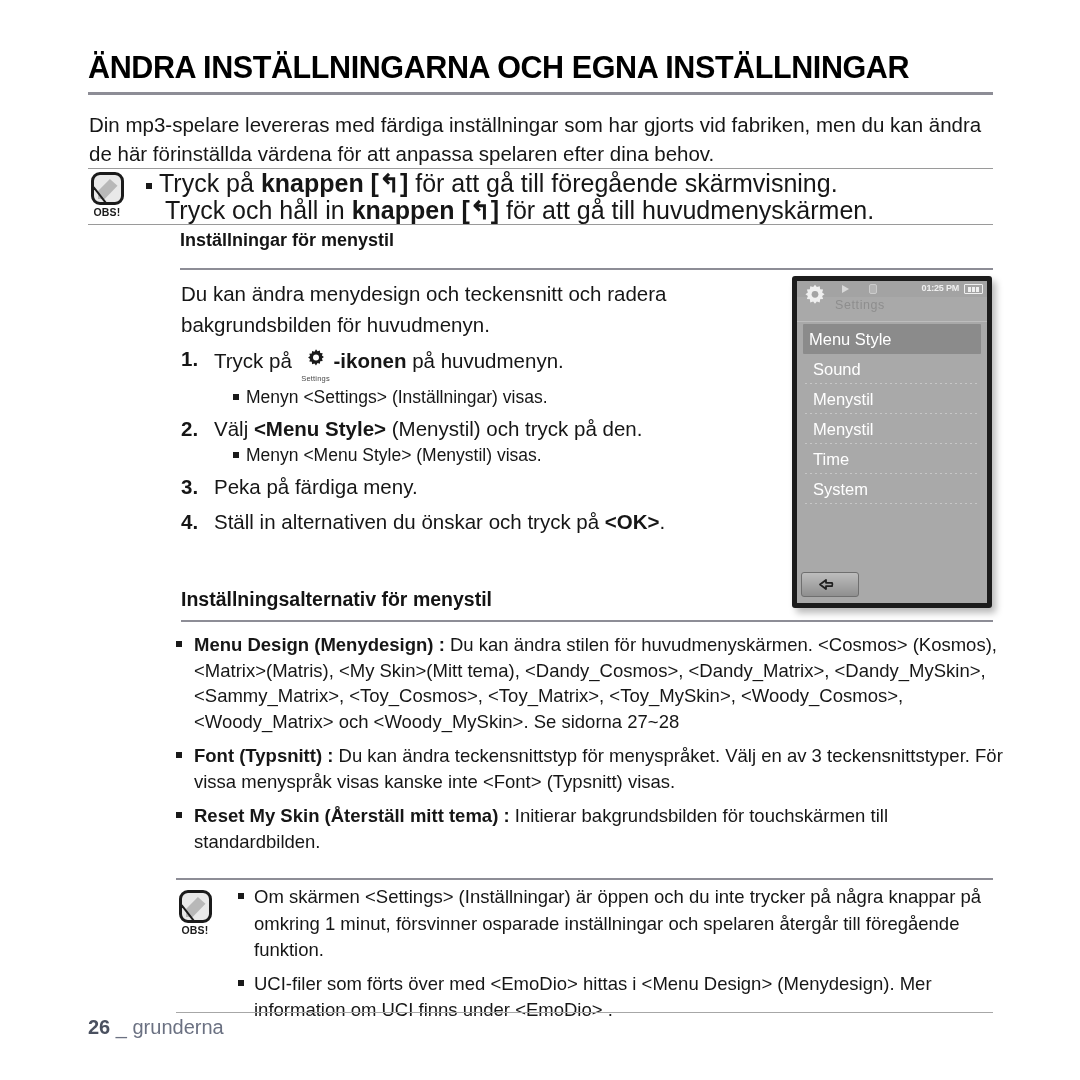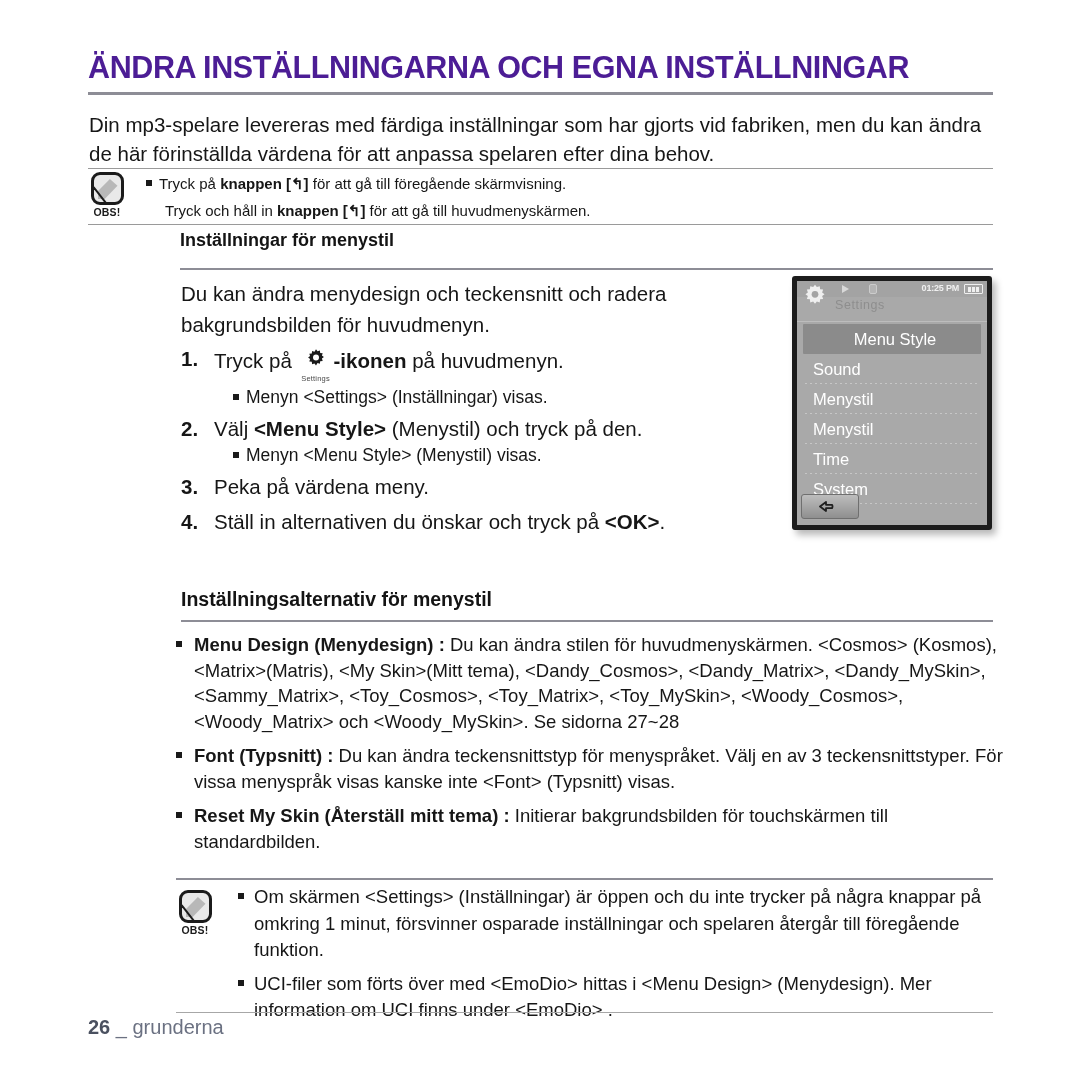--- a/index.html
+++ b/index.html
@@ -24,21 +24,21 @@
 
   
   .title {
     position: absolute;
     left: 88px;
     top: 50px;
     width: 905px;
     font-size: 30.5px;
     font-weight: bold;
     letter-spacing: -0.4px;
-    color: #4c1d95;
+    color: #000000;
     white-space: nowrap;
   }
   .title-rule {
     position: absolute;
     left: 88px;
     top: 92px;
     width: 905px;
     height: 3px;
     background: #8d8d96;
   }
@@ -110,21 +110,21 @@
     transform: rotate(-38deg);
   }
   .obs-label {
     font-size: 10.5px;
     font-weight: bold;
     color: #1b1b1b;
     letter-spacing: 0.2px;
     margin-top: 1px;
   }
   .note-text {
-    font-size: 15px;
+    font-size: 25px;
     line-height: 27px;
     color: #161616;
   }
   .bullet-sq {
     display: inline-block;
     width: 6px; height: 6px;
     background: #1a1a1a;
     vertical-align: 3px;
     margin-right: 7px;
   }
@@ -274,21 +274,21 @@
     color: #6b7182;
   }
   .footer .pg { font-weight: bold; color: #4b5160; }
 
   
   .device {
     position: absolute;
     left: 792px;
     top: 276px;
     width: 200px;
-    height: 254px;
+    height: 332px;
     background: #1c1c1c;
     border-radius: 3px;
     box-shadow: 4px 5px 7px rgba(0,0,0,0.28);
     box-sizing: border-box;
     padding: 5px;
   }
   .screen {
     width: 100%;
     height: 100%;
     background: #a9a9a9;
@@ -375,21 +375,20 @@
     font-size: 16.5px;
     color: #ffffff;
     position: relative;
     box-sizing: border-box;
   }
   .menu-item.sel {
     background: #8b8b8b;
     margin: 0 6px;
     padding-left: 6px;
     border-radius: 1px;
-    justify-content: center;
   }
   .menu-item .dots {
     position: absolute;
     left: 8px; right: 8px;
     bottom: 0;
     height: 1px;
     background-image: repeating-linear-gradient(to right, #c6c6c6 0 2px, transparent 2px 5px);
   }
   .backbtn {
     position: absolute;
@@ -446,21 +445,21 @@
           </svg><span class="gear-lbl">Settings</span></span><b>-ikonen</b><span> på huvudmenyn.</span>
     </div>
     <div class="sub"><span class="bullet-sq"></span><span>Menyn &lt;Settings&gt; (Inställningar) visas.</span></div>
 
     <div class="step">
       <span class="num">2.</span><span>Välj </span><b>&lt;Menu Style&gt;</b><span> (Menystil) och tryck på den.</span>
     </div>
     <div class="sub"><span class="bullet-sq"></span><span>Menyn &lt;Menu Style&gt; (Menystil) visas.</span></div>
 
     <div class="step" style="margin-bottom:11px;">
-      <span class="num">3.</span><span>Peka på värdena meny.</span>
+      <span class="num">3.</span><span>Peka på färdiga meny.</span>
     </div>
 
     <div class="step">
       <span class="num">4.</span><span>Ställ in alternativen du önskar och tryck på </span><b>&lt;OK&gt;</b><span>.</span>
     </div>
   </div>
 
   <div class="opt-head">Inställningsalternativ för menystil</div>
   <div class="opt-rule"></div>
 

